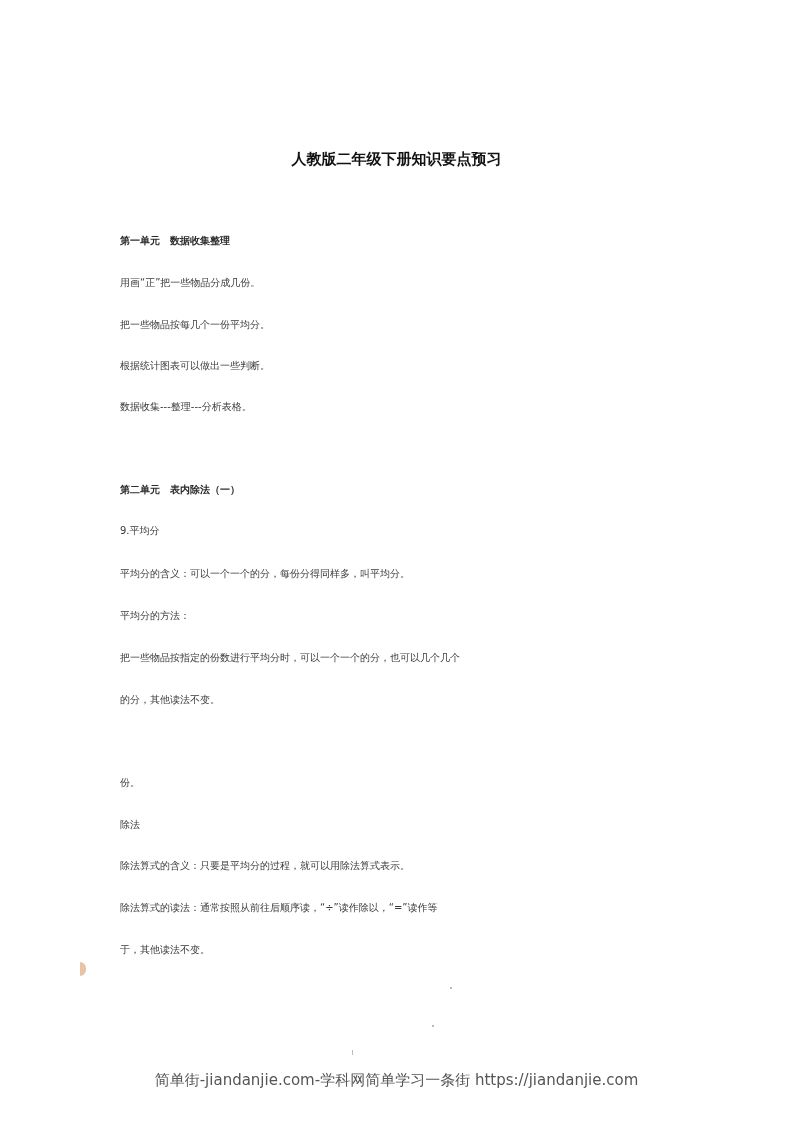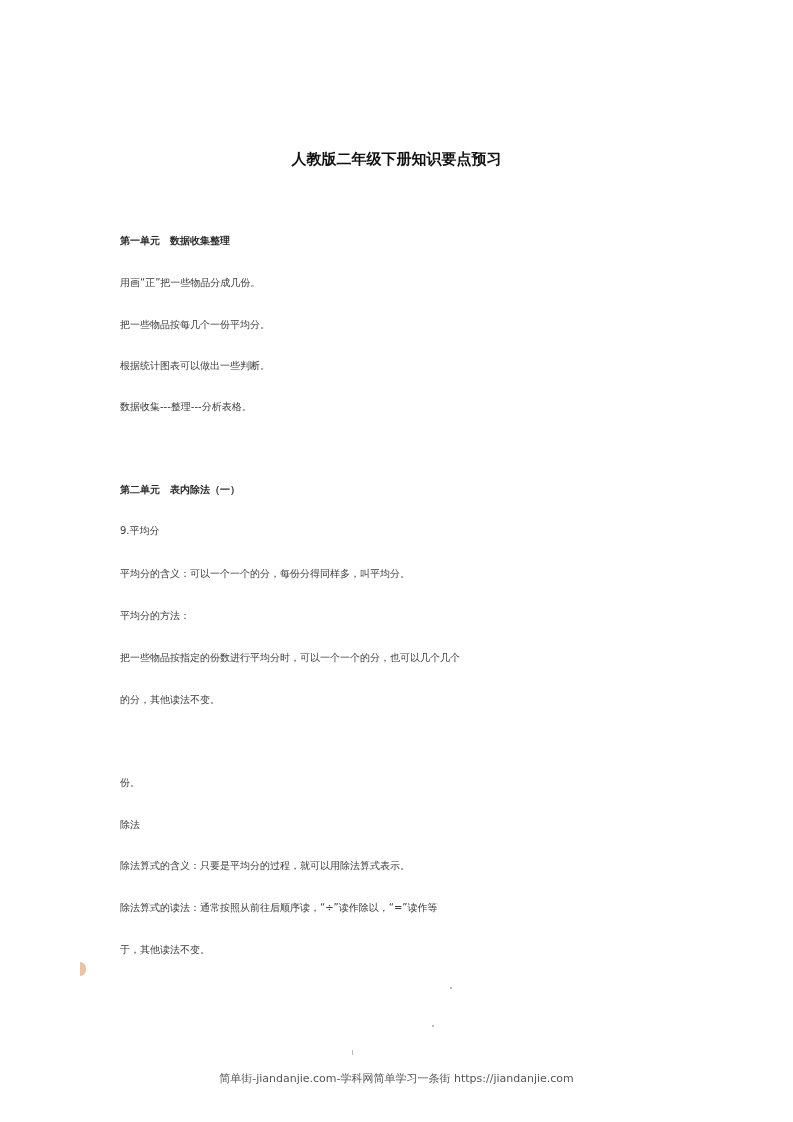--- a/index.html
+++ b/index.html
@@ -4,21 +4,21 @@
 <style>
   html, body { margin: 0; padding: 0; background: #ffffff; }
   body { width: 793px; height: 1122px; position: relative; overflow: hidden;
          font-family: "DejaVu Sans", "Liberation Sans", sans-serif; color: #333333; }
   .page { position: absolute; left: 0; top: 0; width: 793px; height: 1122px; }
   .title { position: absolute; top: 150px; left: 0; width: 793px; text-align: center;
            font-size: 15px; font-weight: bold; color: #111111; letter-spacing: 0px; }
   .line { position: absolute; left: 120px; font-size: 10px; color: #3a3a3a; white-space: nowrap; }
   .heading { font-weight: bold; color: #2b2b2b; }
   .footer { position: absolute; top: 1071px; left: 0; width: 793px; text-align: center;
-            font-size: 11px; color: #555555; }
+            font-size: 15px; color: #555555; }
   .artifact { position: absolute; left: 80px; top: 962px; width: 6px; height: 14px;
               background: #e8c4a6; border-radius: 0 8px 8px 0; }
   .speck { position: absolute; width: 2px; height: 2px; background: #bbbbbb; }
 </style>
 </head>
 <body>
 
 <div class="page">
   <div class="title">人教版二年级下册知识要点预习</div>
 

